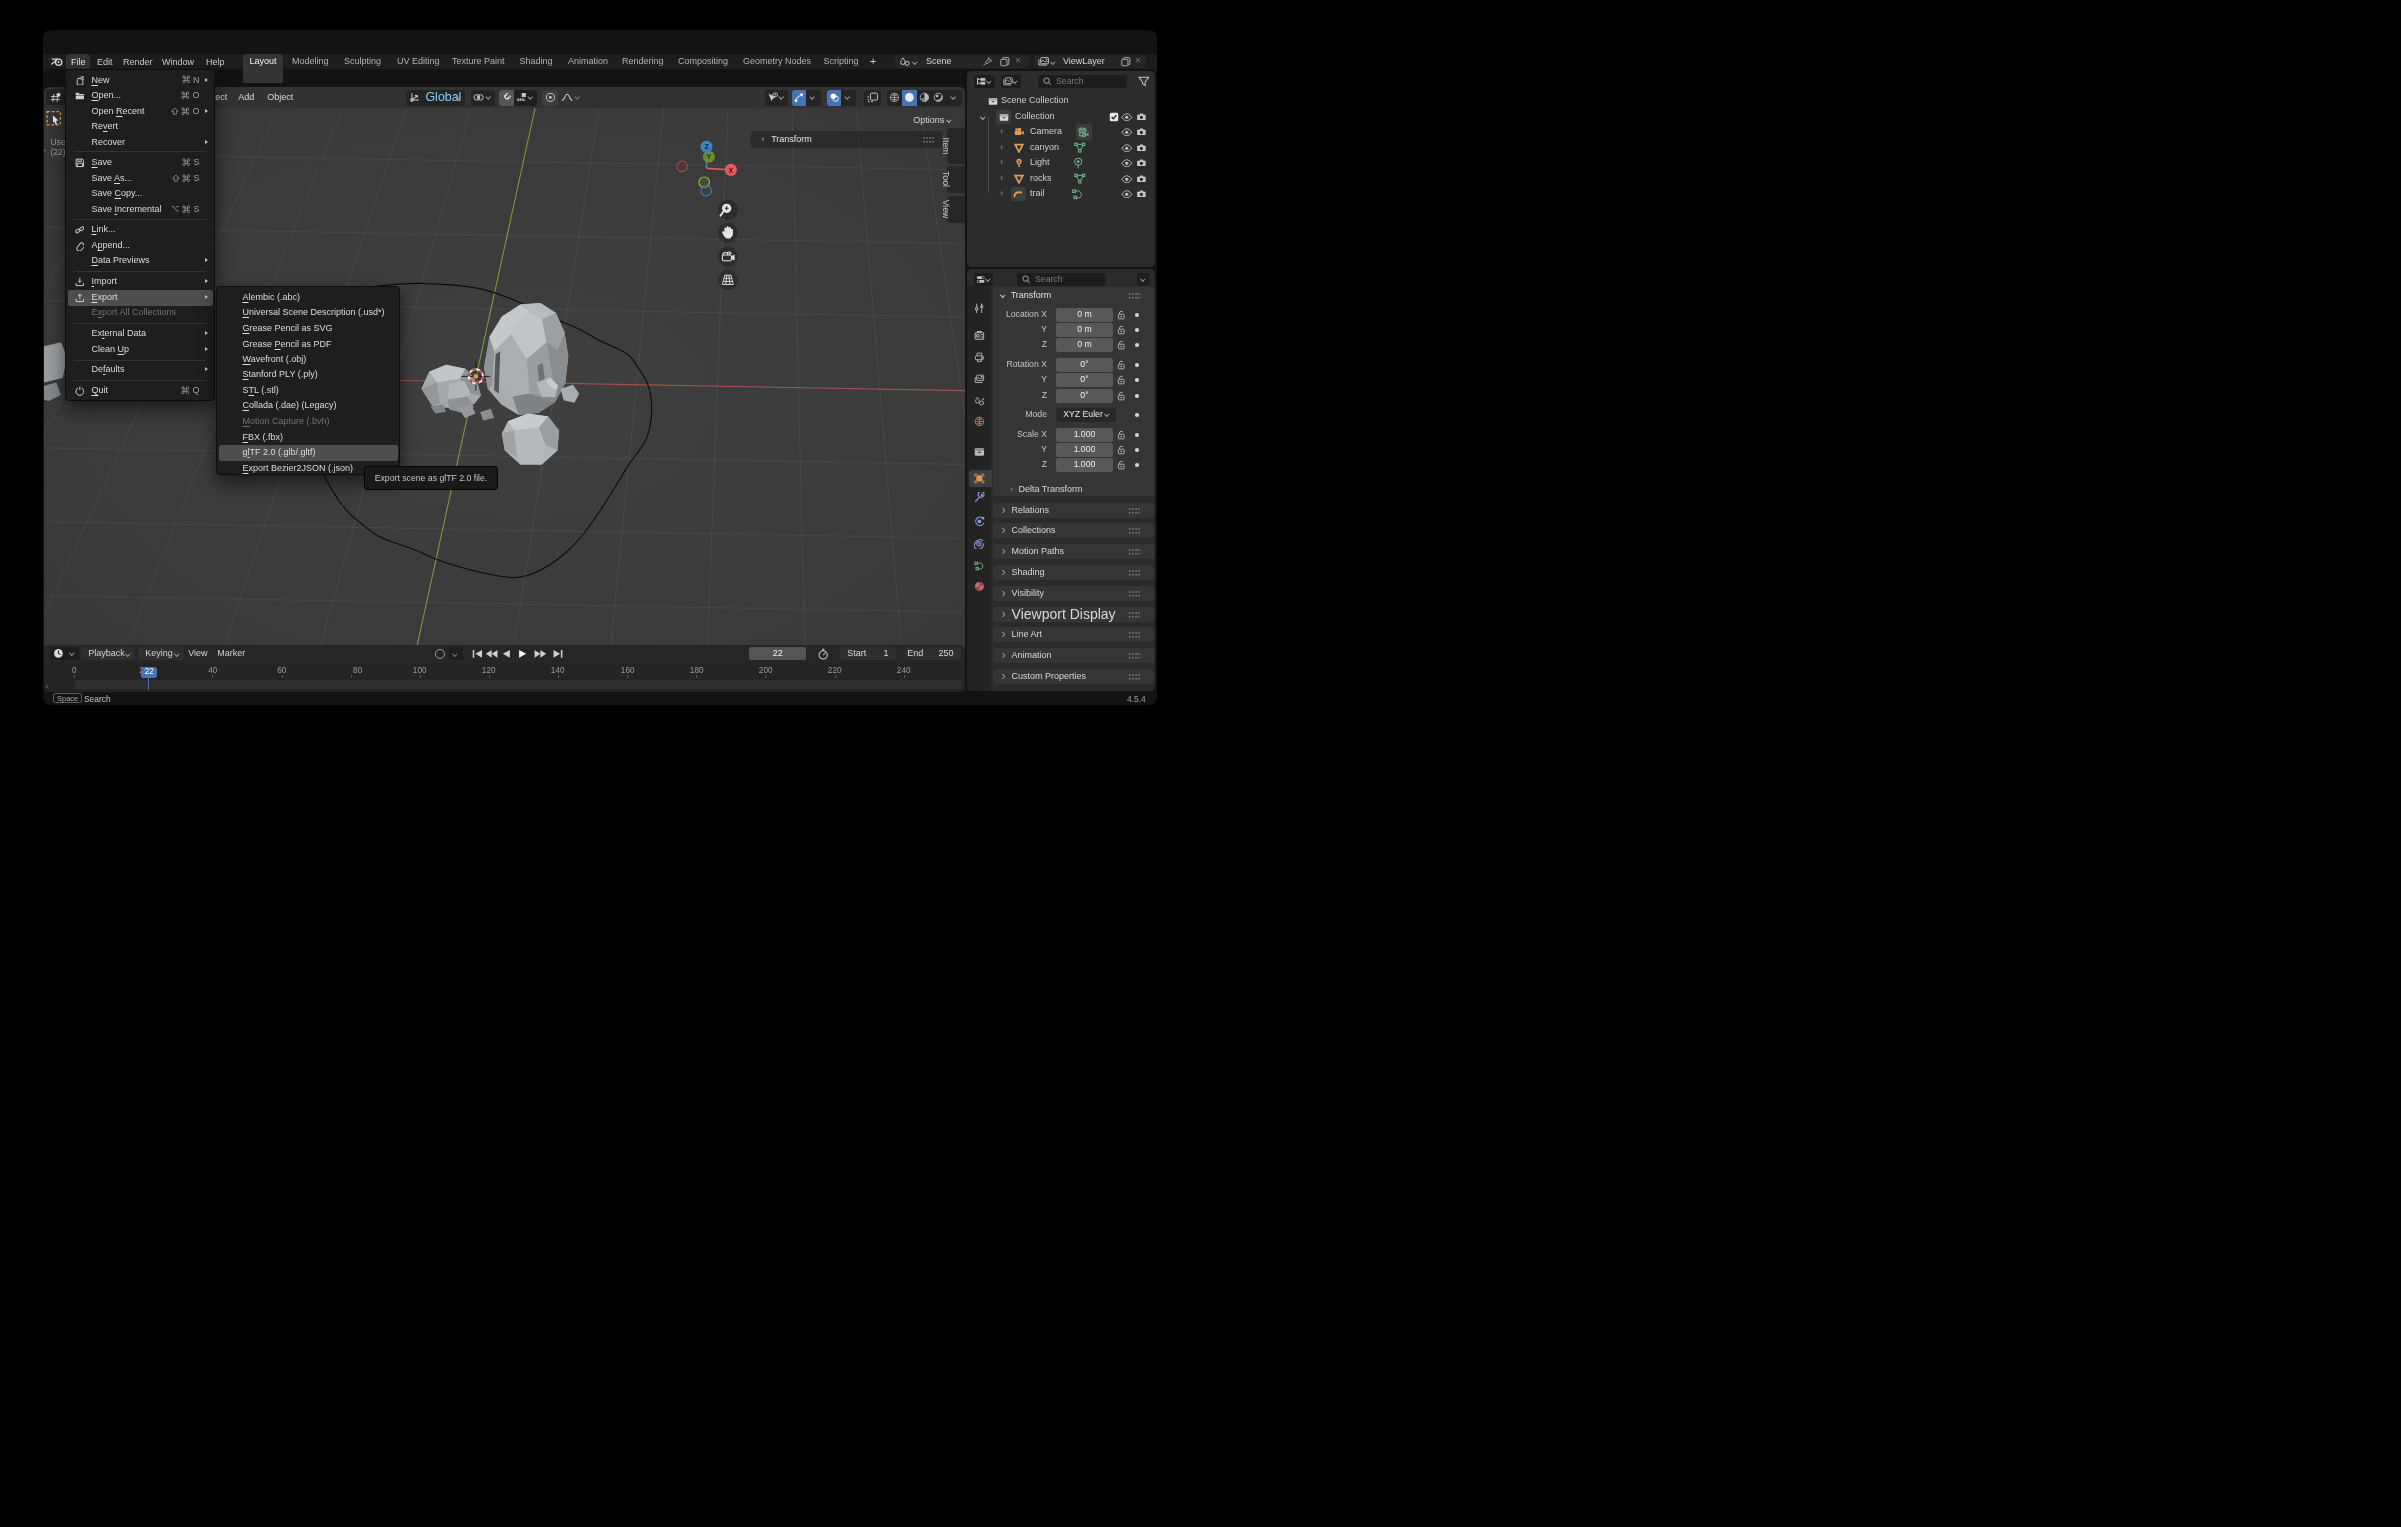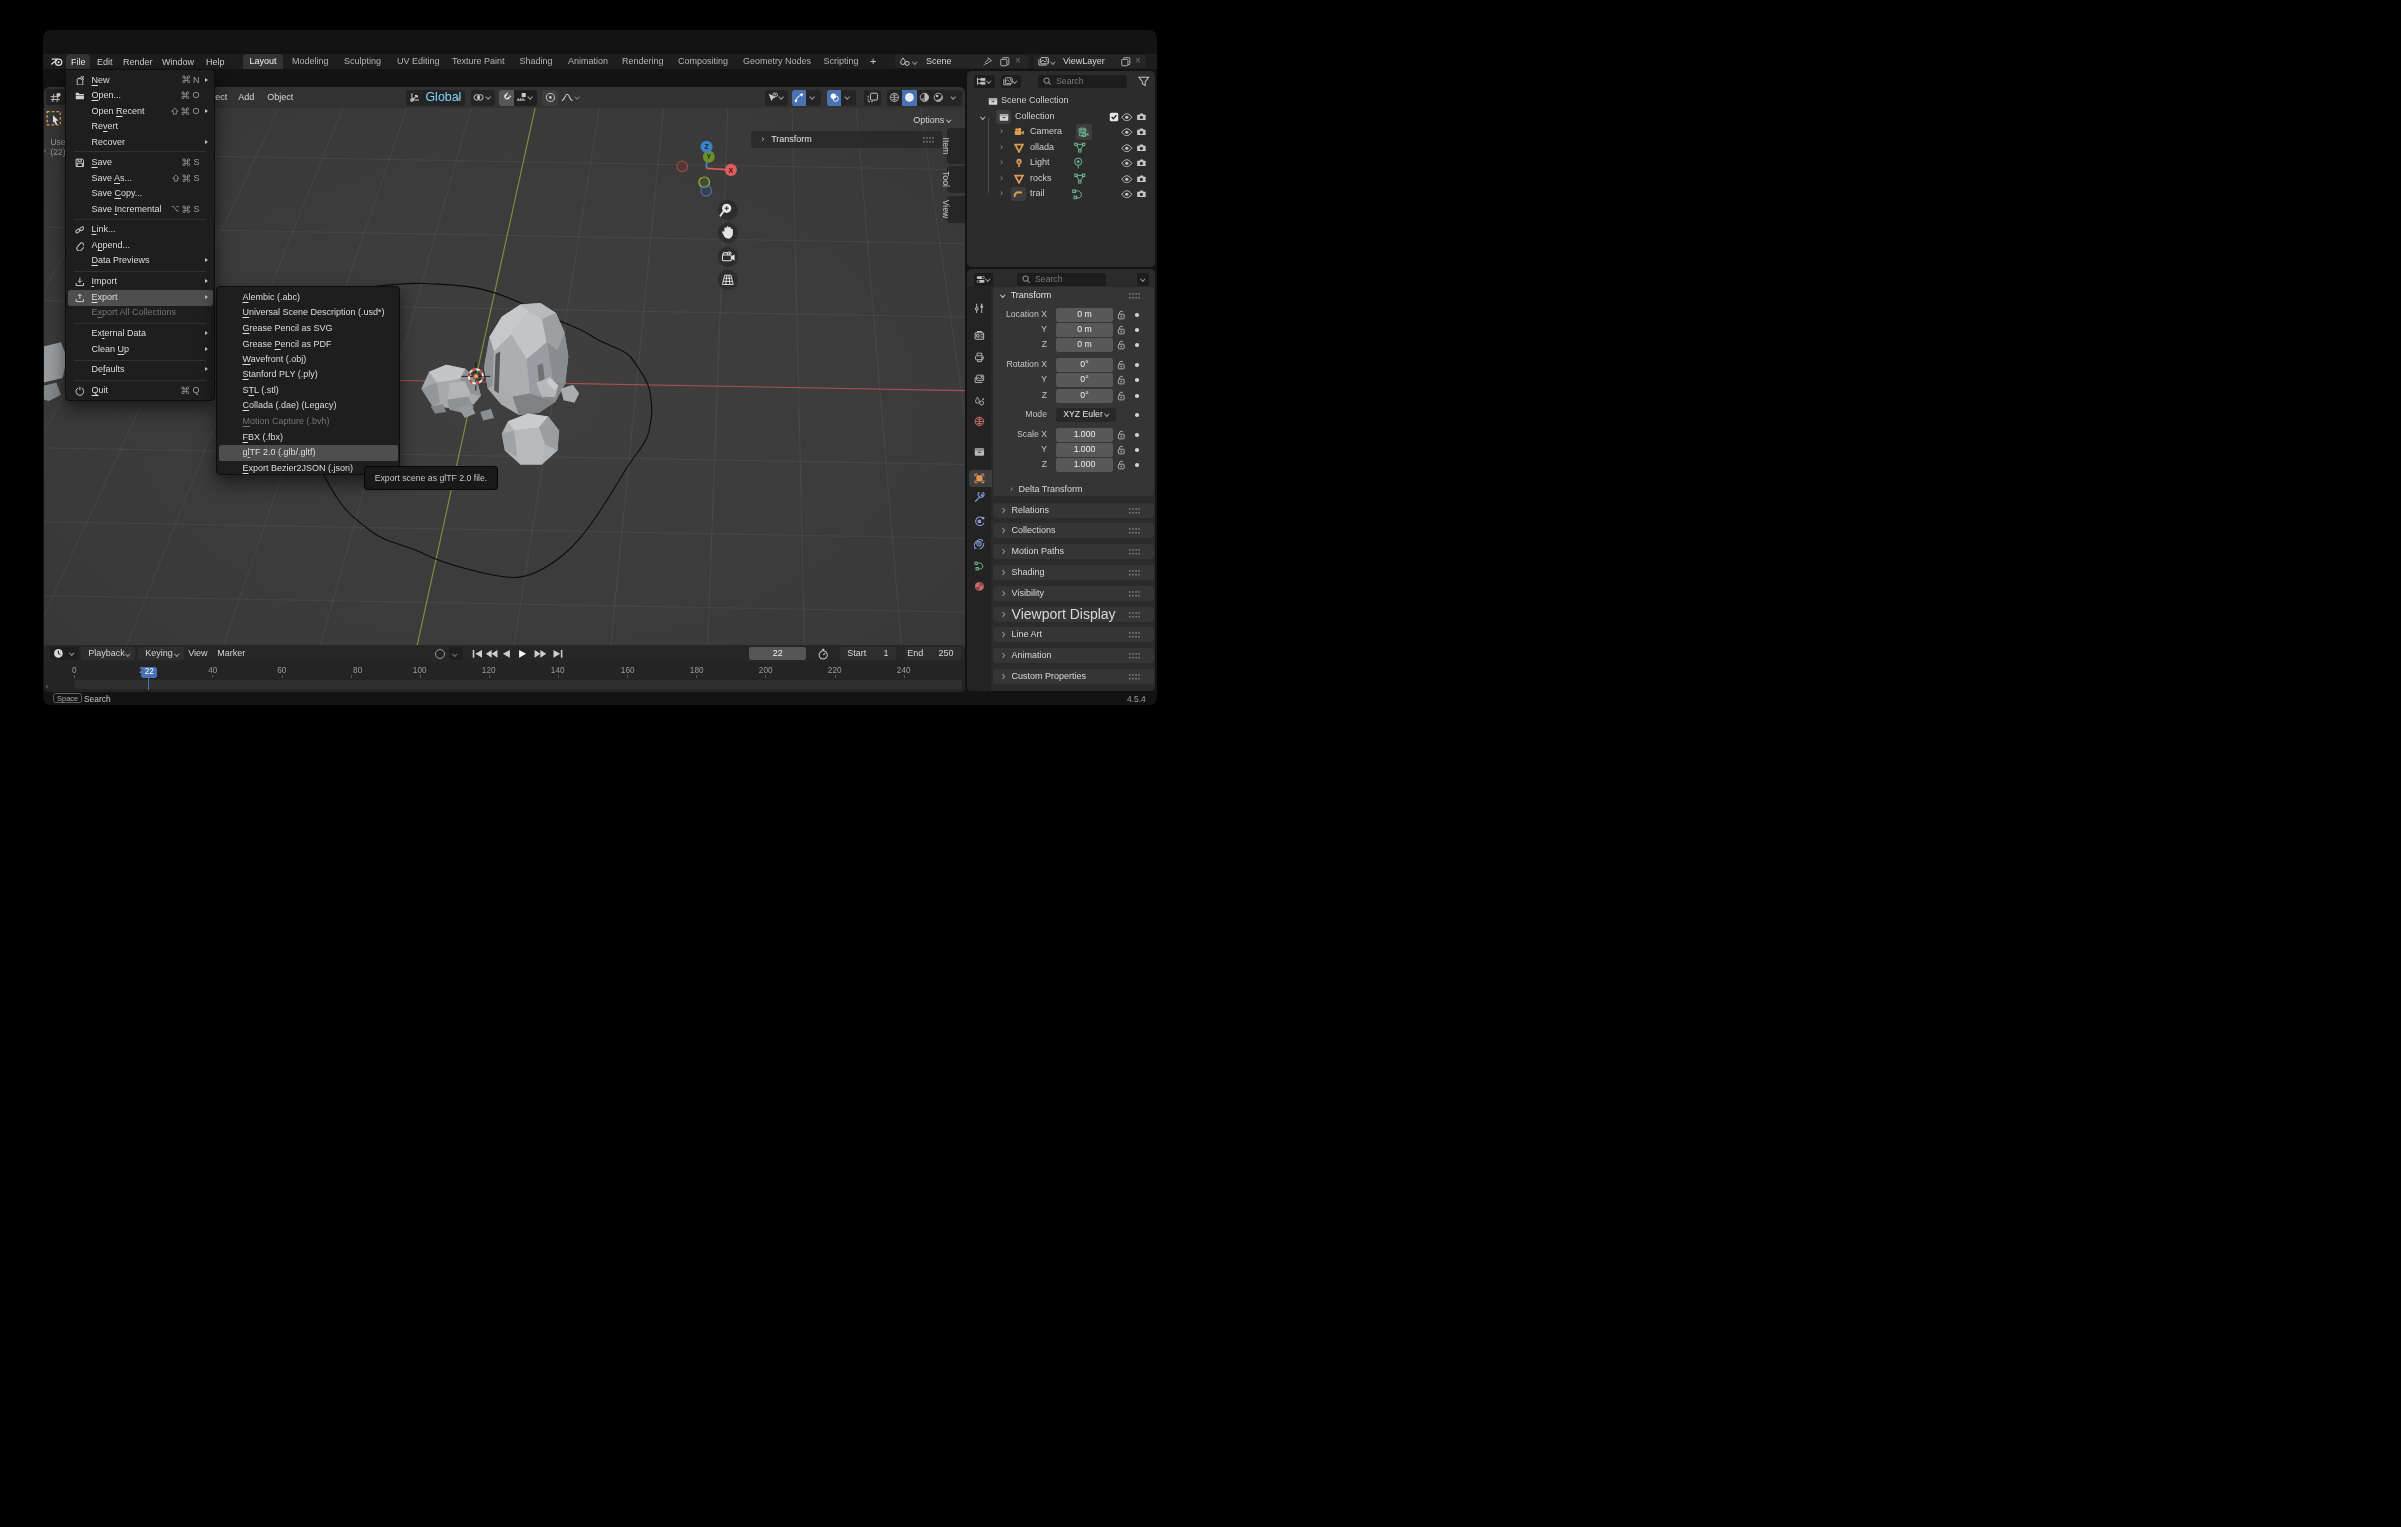--- a/index.html
+++ b/index.html
@@ -3,21 +3,21 @@
 *{margin:0;padding:0;box-sizing:border-box;font-family:"Liberation Sans",sans-serif;}
 html,body{background:#000;width:1201px;height:764px;overflow:hidden}
 #sc{position:absolute;left:0;top:0;width:1201px;height:764px}
 #win{position:absolute;left:43px;top:30px;width:1114px;height:675px;background:#131313;border-radius:7.7px;overflow:hidden}
 .abs{position:absolute}
 .tl{position:absolute;width:9.3px;height:9.3px;border-radius:50%;top:5.8px}
 #titlebar{position:absolute;left:0;top:0;right:0;height:24px;background:#1d1d1d}
 #title{position:absolute;left:0;right:0;top:6.2px;text-align:center;font-size:9.7px;font-weight:700;color:#d2d2d2}
 #menubar{position:absolute;left:0;top:24px;right:0;height:15px;background:#1d1d1d}
 .mtxt{position:absolute;top:1.5px;height:12.4px;line-height:12.4px;font-size:9px;color:#d0d0d0}
-.tab{position:absolute;top:0;height:15px;line-height:15.5px;font-size:9px;color:#b4b4b4;text-align:center;white-space:nowrap}
+.tab{position:absolute;top:0;height:29px;line-height:15.5px;font-size:9px;color:#b4b4b4;text-align:center;white-space:nowrap}
 .tab.act{background:#343434;border-radius:3.9px 3.9px 0 0;color:#f2f2f2}
 .wdg{position:absolute;top:1.2px;height:12.8px;background:#252525;border-radius:3.1px;color:#d8d8d8;font-size:9px;line-height:12.8px}
 .chev{display:inline-block;width:4.3px;height:4.3px;border-right:1.1px solid #9a9a9a;border-bottom:1.1px solid #9a9a9a;transform:rotate(45deg);vertical-align:1.5px}
 .chev.sm{width:3.5px;height:3.5px}
 
 #vp{position:absolute;left:1.2px;top:57px;width:921px;height:571px;background:#3b3b3b;border-radius:6px;overflow:hidden}
 #vphdr{position:absolute;left:0;top:0;right:0;height:21px;background:#323232;z-index:5}
 .htxt{position:absolute;top:4.6px;height:11.6px;line-height:11.6px;font-size:9px;color:#dadada}
 .hbox{position:absolute;top:2.7px;height:16px;background:#242424;border-radius:3.1px;z-index:6}
 #outl{position:absolute;left:924px;top:41px;width:188px;height:196px;background:#2c2c2c;border-radius:4.6px}
@@ -499,21 +499,21 @@
   <svg class="abs" style="left:169px;top:2.7px" width="10.8" height="9.3" viewBox="0 0 14 12">
             <path d="M1.5 3.5 h3 l1.2 -1.7 h3 L9.9 3.5 h2.6 v7 H1.5 z" fill="#c7c7c7"></path>
             <circle cx="7" cy="7" r="2.1" fill="#2c2c2c"></circle>
           </svg>
  </div>
  <div class="orow" style="top:69px">
           <span class="abs" style="left:33px;top:0;color:#999">›</span>
   <svg class="oic" style="left:47px" viewBox="0 0 13 13">
             <path d="M1.5 2 h10 L6.5 11.5 z" fill="none" stroke="#dd9d57" stroke-width="2.2"></path>
           </svg>
-  <span class="abs" style="left:63px">ollada</span>
+  <span class="abs" style="left:63px">canyon</span>
   <svg class="abs" style="left:107px;top:2.3px" width="11.6" height="10.8" viewBox="0 0 15 14">
             <g fill="none" stroke="#75c29a" stroke-width="1.2">
               <path d="M2.5 3 h10 L7.5 11.5 z"></path>
               <rect x="1" y="1.5" width="3" height="3" fill="#2c2c2c"></rect>
               <rect x="11" y="1.5" width="3" height="3" fill="#2c2c2c"></rect>
               <rect x="6" y="10" width="3" height="3" fill="#2c2c2c"></rect>
             </g>
           </svg>
   <svg class="abs" style="left:154px;top:3.5px" width="11.6" height="8.5" viewBox="0 0 15 11">
             <path d="M1 5.5 C3.5 2 6 1 7.5 1 C9 1 11.5 2 14 5.5 C11.5 9 9 10 7.5 10 C6 10 3.5 9 1 5.5 z" fill="none" stroke="#c7c7c7" stroke-width="1.2"></path>

